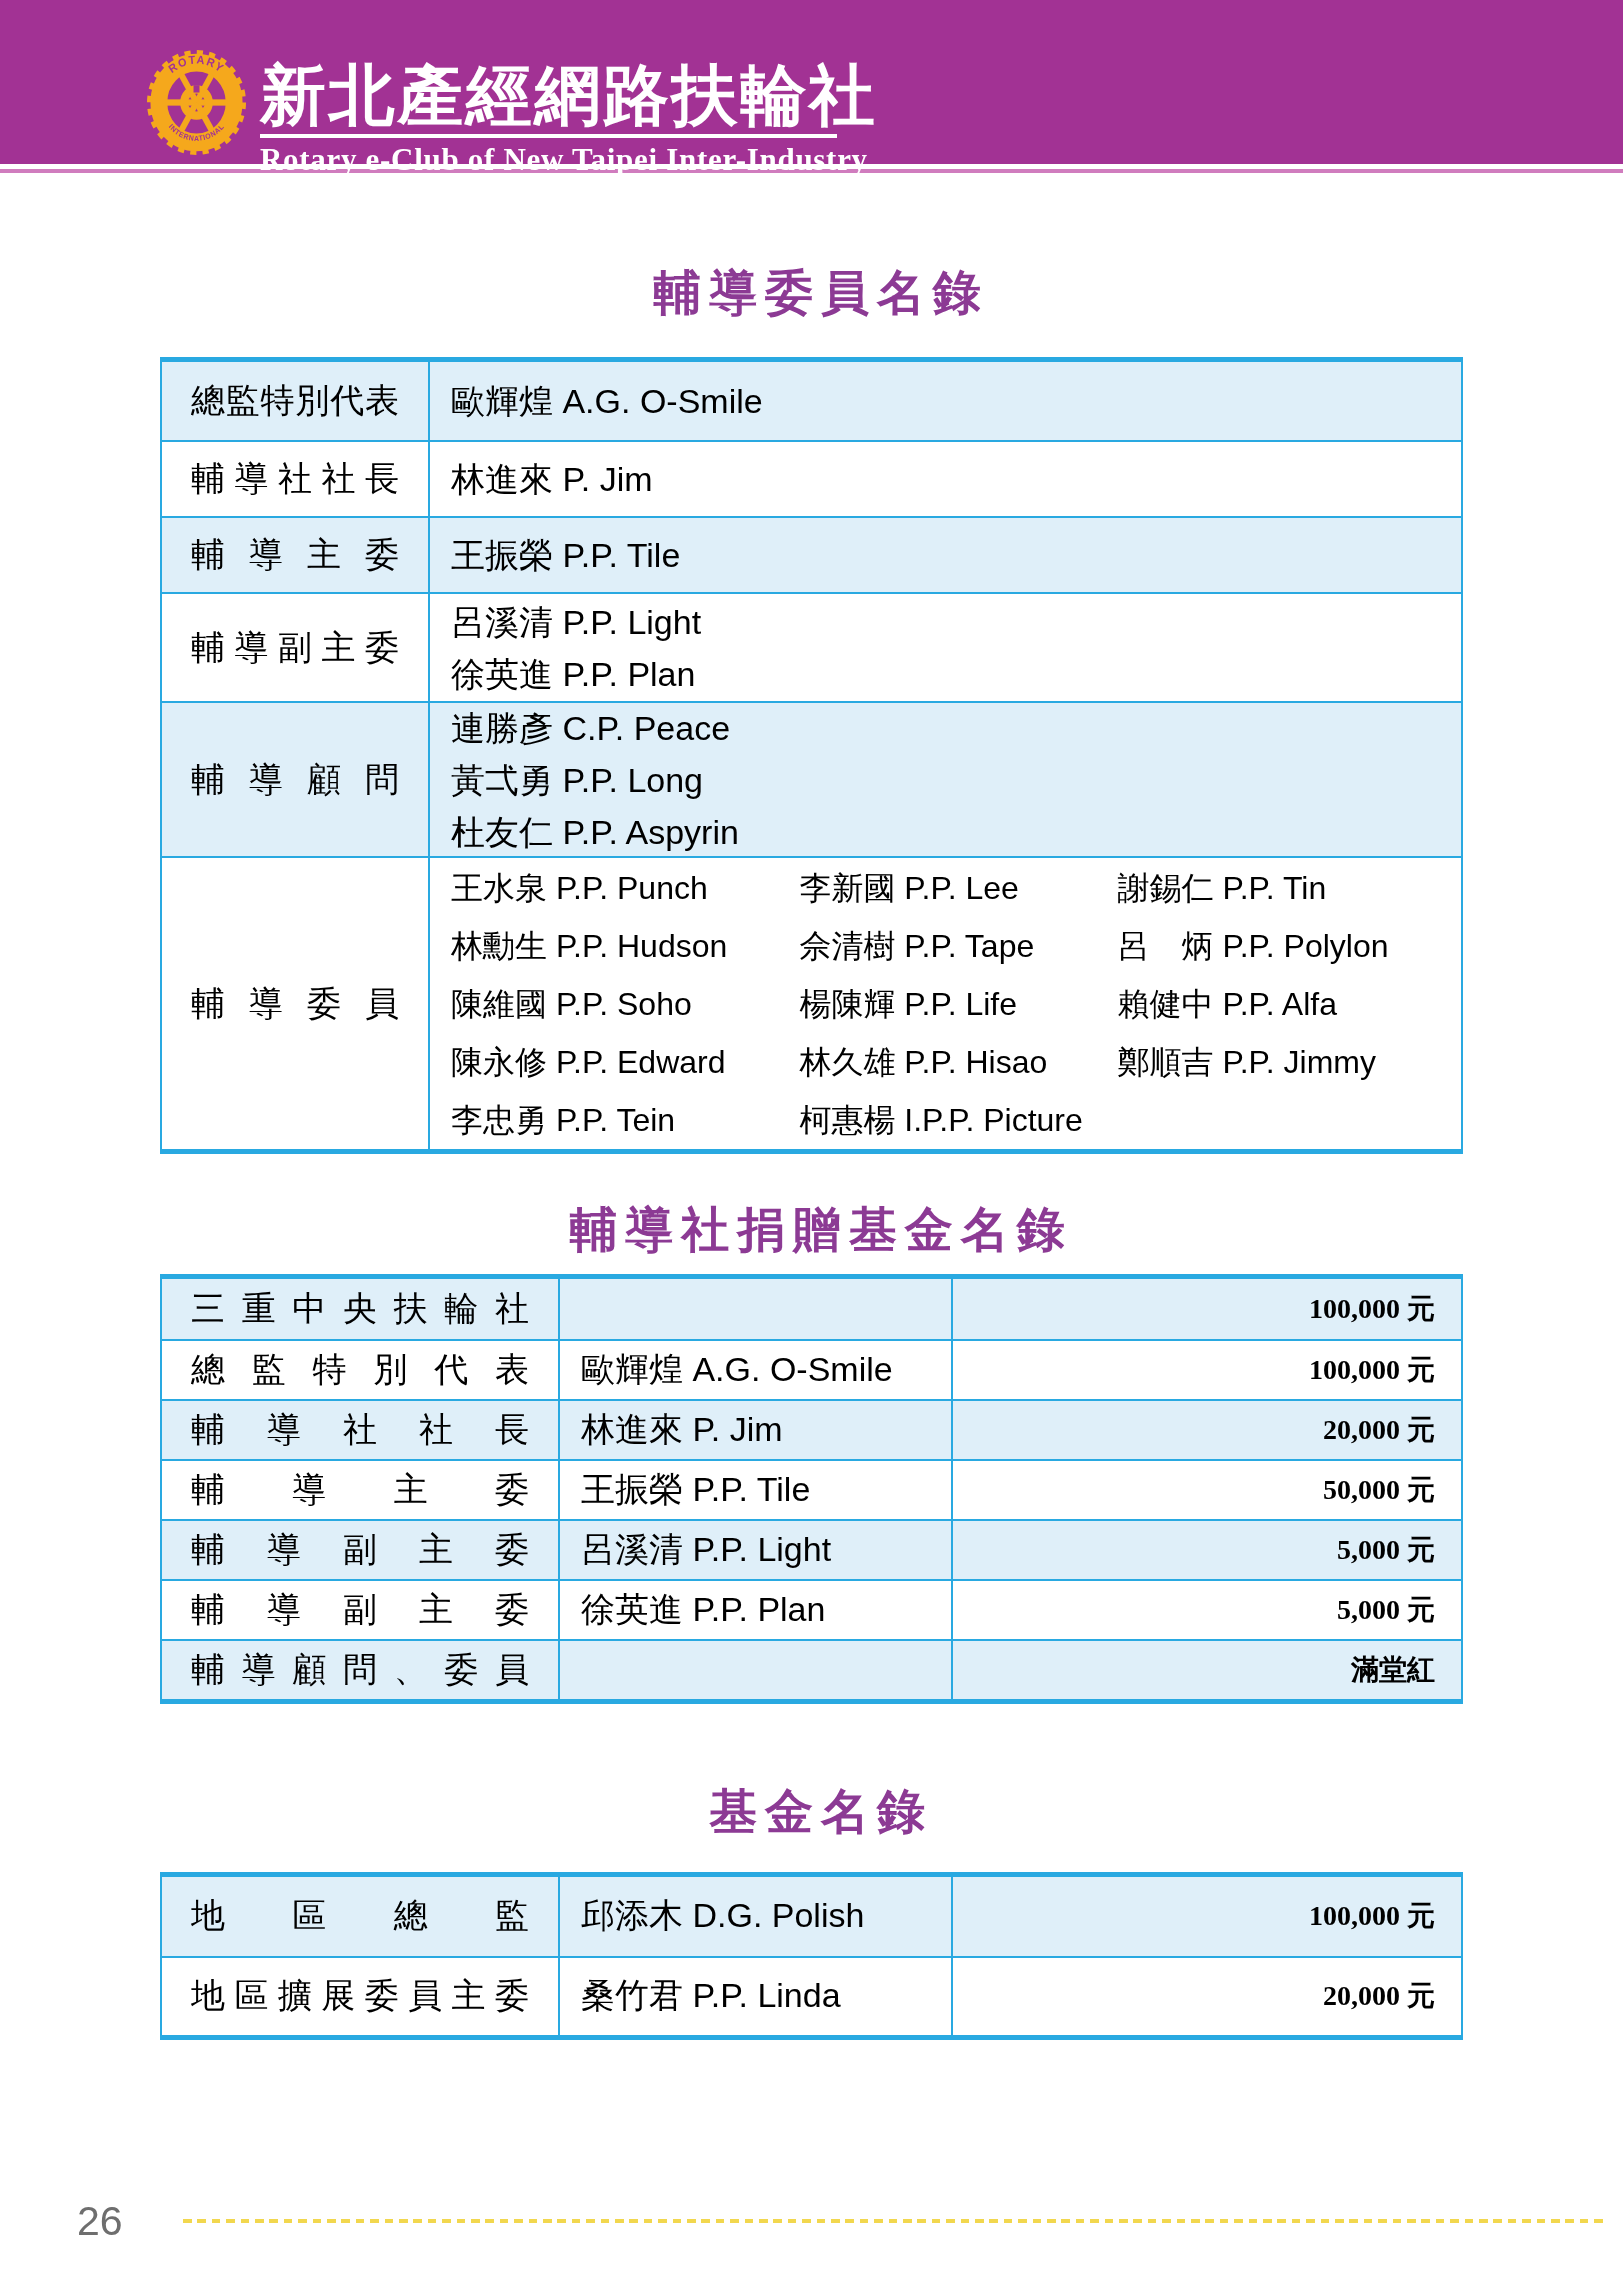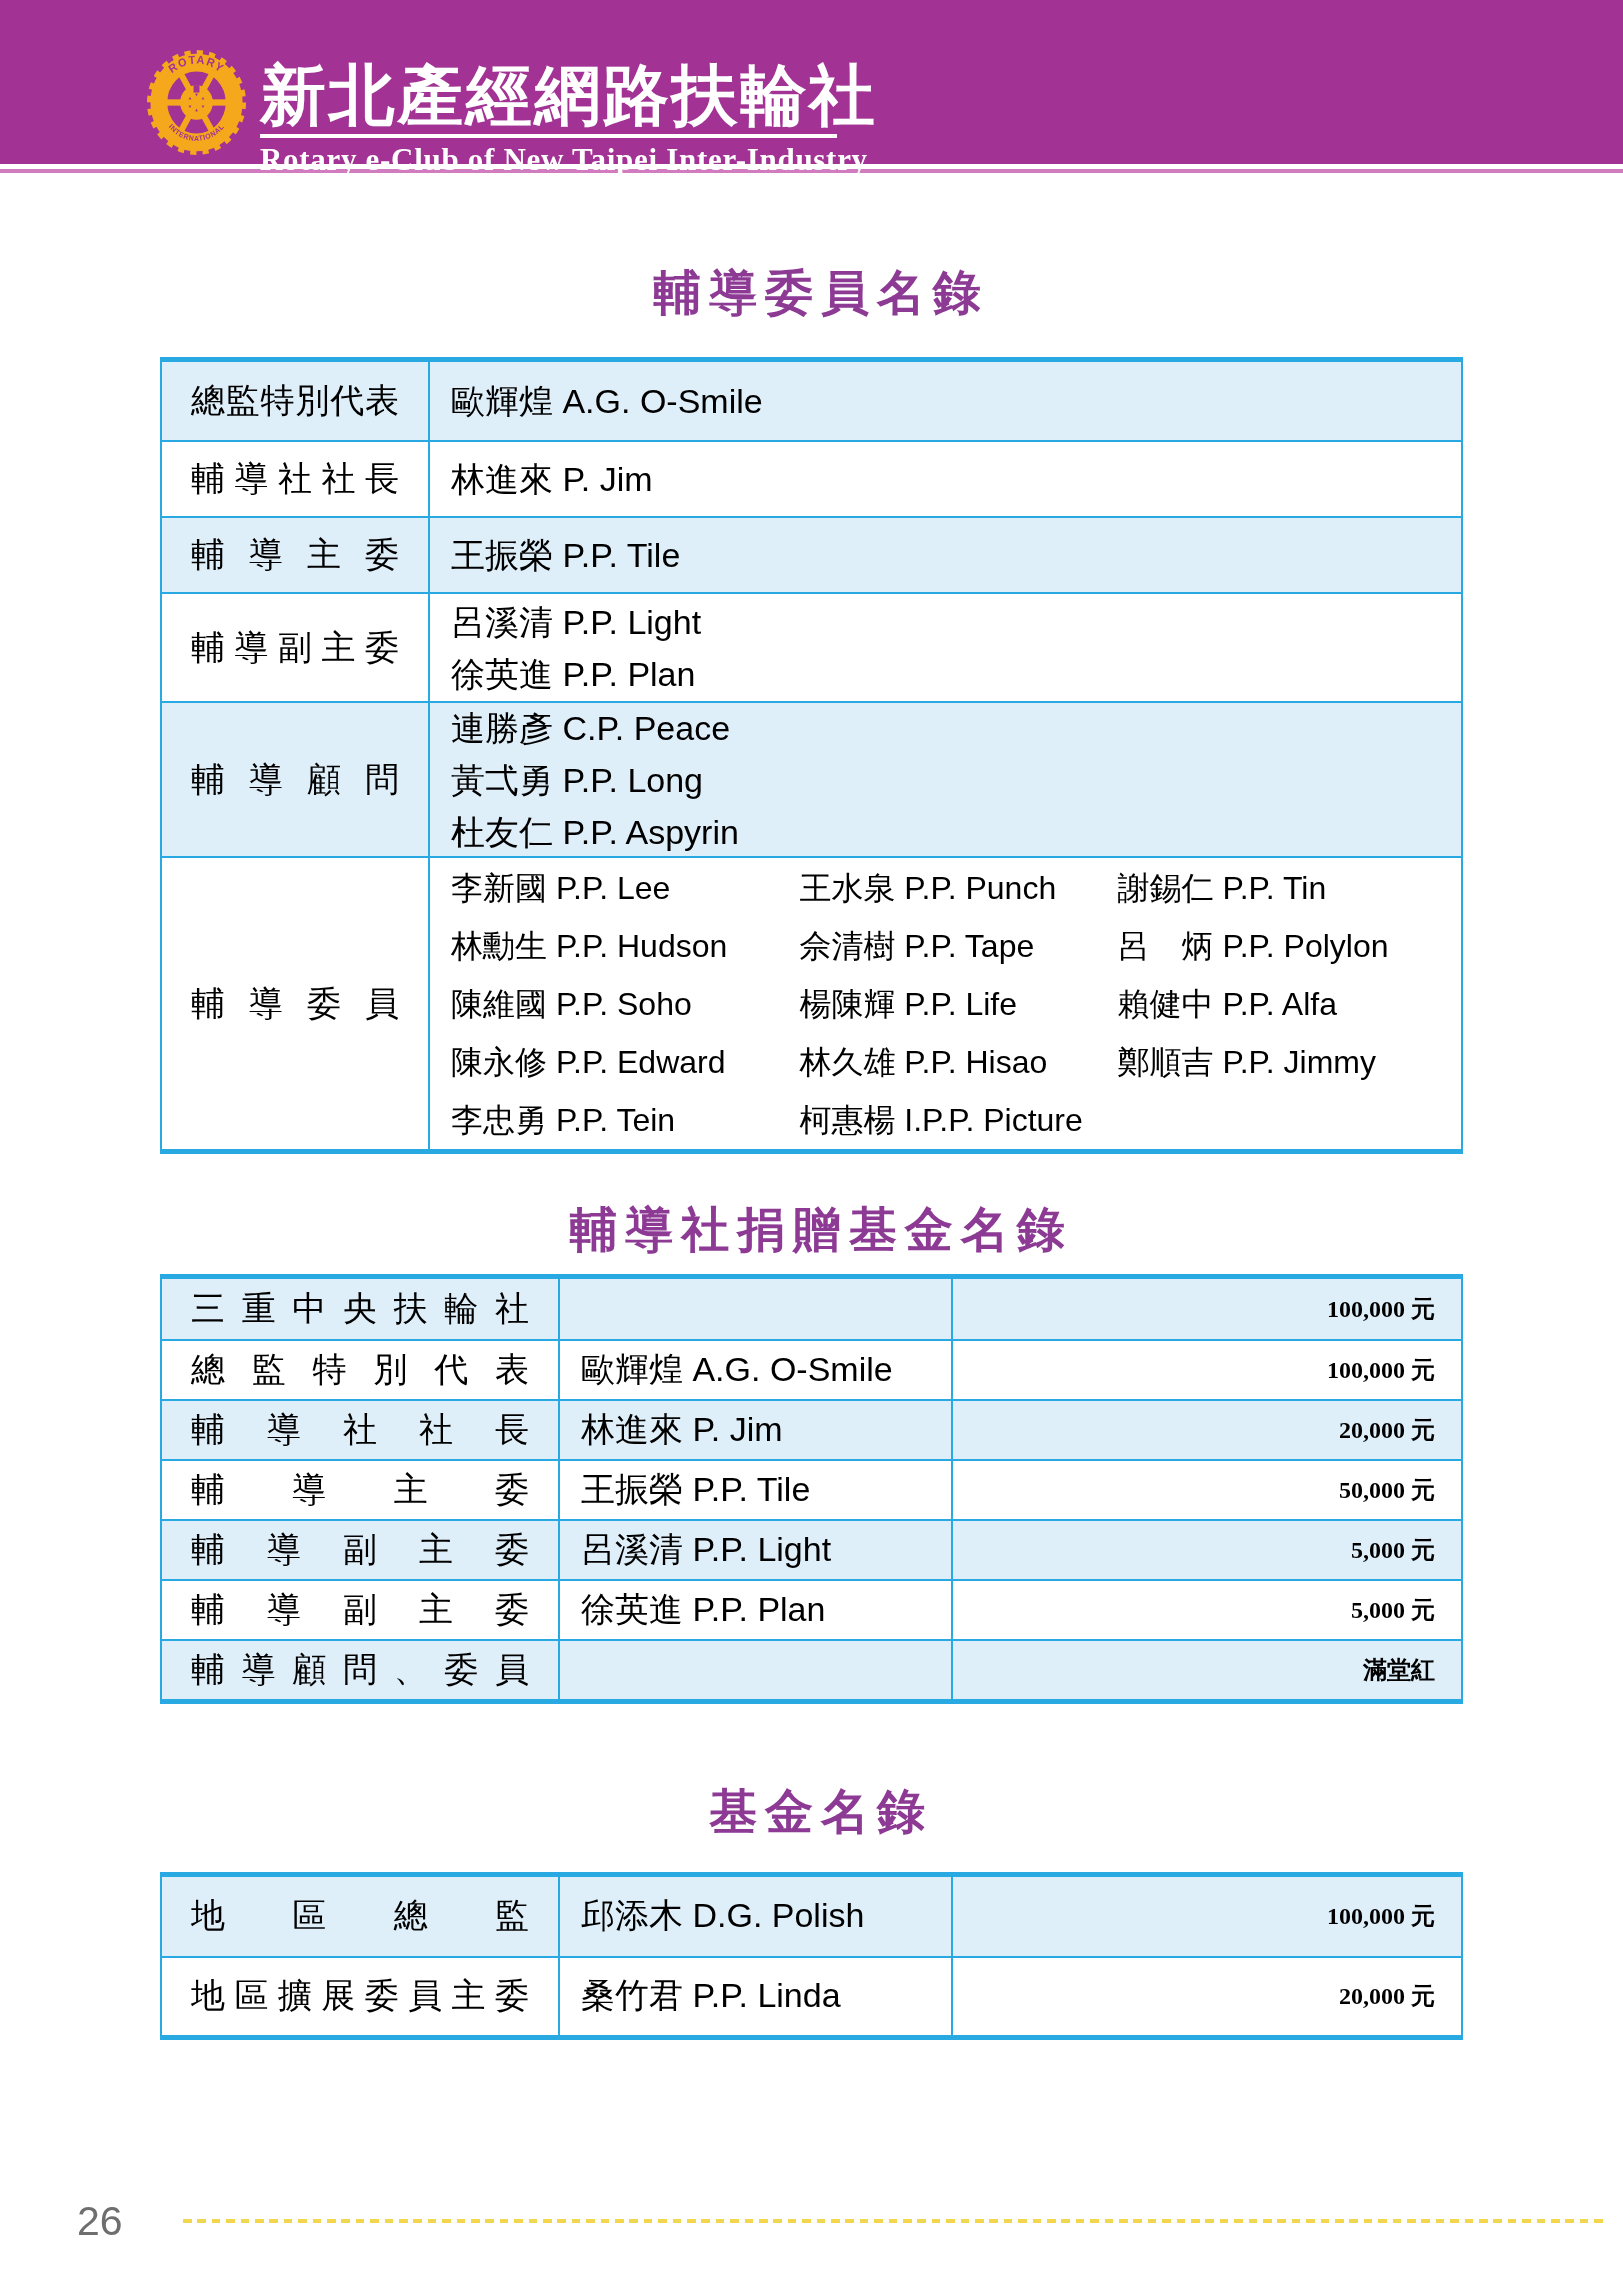--- a/index.html
+++ b/index.html
@@ -51,21 +51,21 @@
   .t3 .trow{height:79px;}
   .cell{box-sizing:border-box;}
   .lbl{flex:none;display:flex;align-items:center;justify-content:space-between;padding:0 29px;border-right:2px solid var(--cyan);font-family:"DejaVu Serif","Liberation Serif",serif;font-size:34px;color:#000;}
   .t1 .lbl{width:268px;}
   .t2 .lbl,.t3 .lbl{width:398px;}
   .vcell{flex:1;display:flex;flex-direction:column;justify-content:center;padding-left:21px;font-size:34px;color:#000;}
   .vline{line-height:52px;white-space:nowrap;}
   .members{flex:1;display:grid;grid-template-columns:34.5% 31.5% 34%;align-content:center;padding-left:21px;font-size:32px;color:#000;}
   .mcell{line-height:58px;white-space:nowrap;}
   .ncell{flex:none;width:393px;display:flex;align-items:center;padding-left:21px;border-right:2px solid var(--cyan);font-size:34px;color:#000;white-space:nowrap;}
-  .acell{flex:1;display:flex;align-items:center;justify-content:flex-end;padding-right:26px;font-family:"Liberation Serif","DejaVu Serif",serif;font-weight:bold;font-size:24px;color:#000;white-space:nowrap;}
+  .acell{flex:1;display:flex;align-items:center;justify-content:flex-end;padding-right:26px;font-family:"Liberation Serif","DejaVu Serif",serif;font-weight:bold;font-size:28px;color:#000;white-space:nowrap;}
 
   
   .footer{display:flex;align-items:center;margin:161px 17px 0 77px;justify-content:space-between;}
   .page-number{font-size:41px;line-height:1;color:var(--footer-gray);}
   .dotline{flex:1;height:3.9px;margin-left:60px;background:repeating-linear-gradient(to right,var(--dots) 0 8.5px,transparent 8.5px 14.4px);}
 </style>
 </head>
 <body>
 
 <div class="page">
@@ -168,22 +168,22 @@
         </div>
       </div>
       <div class="trow plain">
         <div class="cell lbl">
           <span>輔</span>
           <span>導</span>
           <span>委</span>
           <span>員</span>
         </div>
         <div class="cell members">
+          <div class="mcell">王水泉 P.P. Punch</div>
           <div class="mcell">李新國 P.P. Lee</div>
-          <div class="mcell">王水泉 P.P. Punch</div>
           <div class="mcell">謝錫仁 P.P. Tin</div>
           <div class="mcell">林勳生 P.P. Hudson</div>
           <div class="mcell">佘清樹 P.P. Tape</div>
           <div class="mcell">呂　炳 P.P. Polylon</div>
           <div class="mcell">陳維國 P.P. Soho</div>
           <div class="mcell">楊陳輝 P.P. Life</div>
           <div class="mcell">賴健中 P.P. Alfa</div>
           <div class="mcell">陳永修 P.P. Edward</div>
           <div class="mcell">林久雄 P.P. Hisao</div>
           <div class="mcell">鄭順吉 P.P. Jimmy</div>

